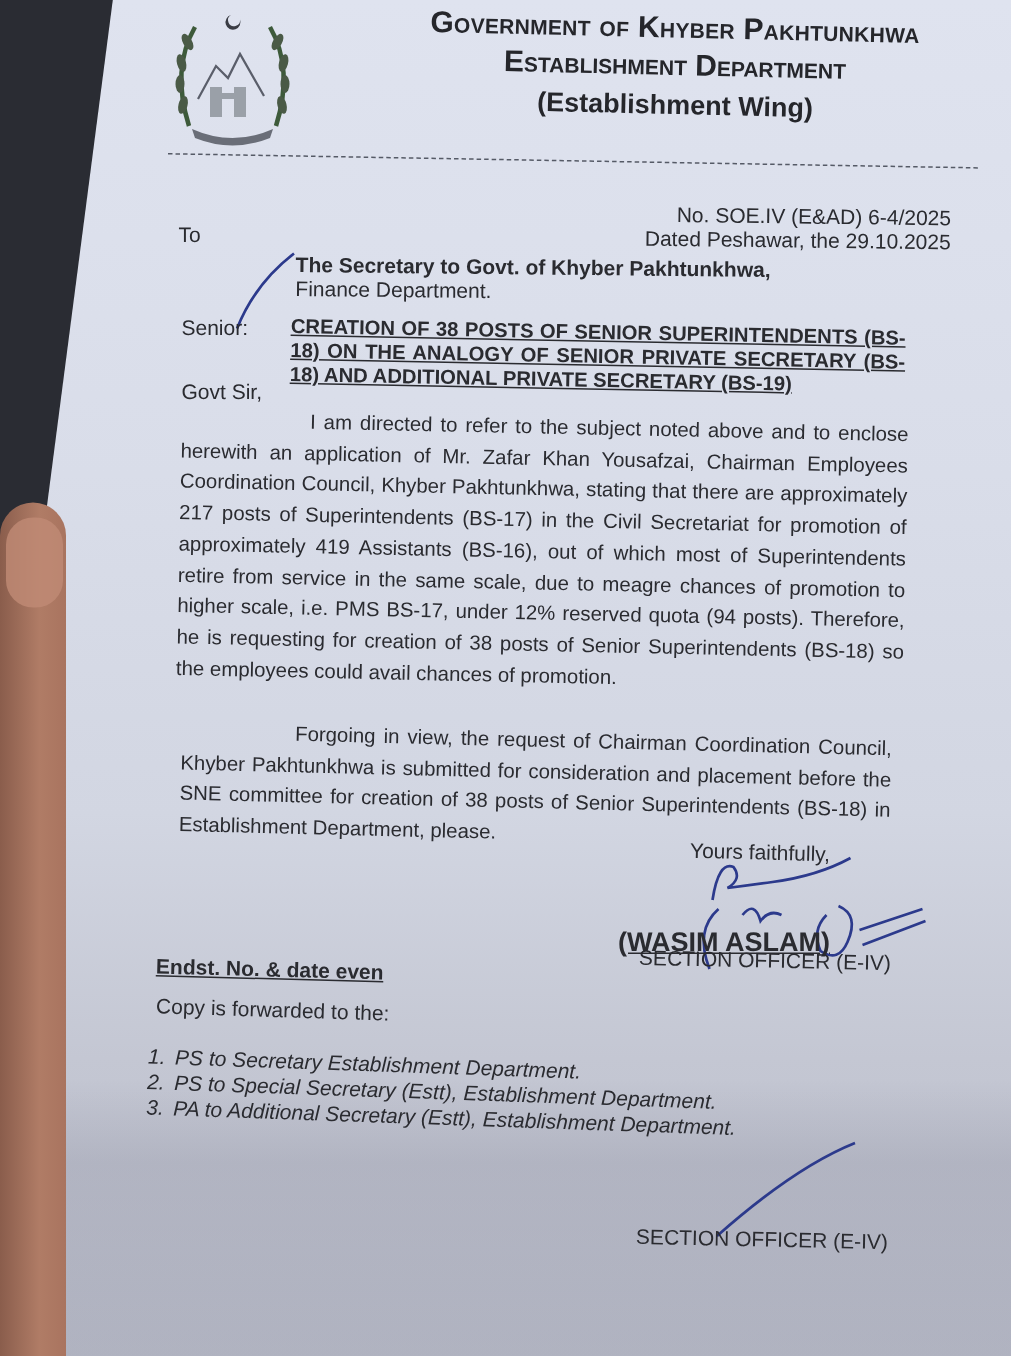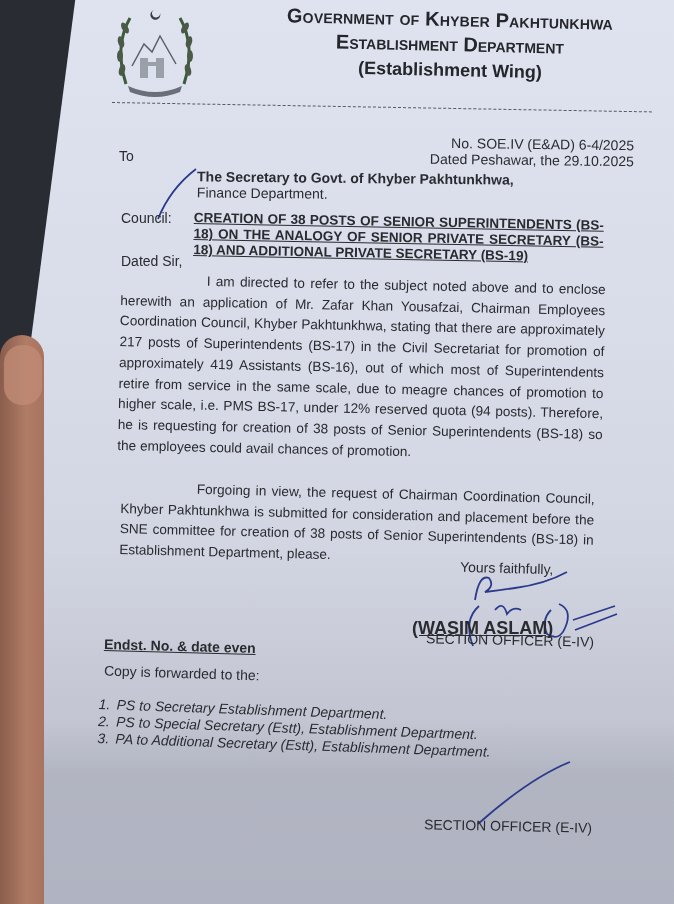--- a/index.html
+++ b/index.html
@@ -91,24 +91,24 @@
 
 <div class="abs addressee">
   <div class="b">The Secretary to Govt. of Khyber Pakhtunkhwa,</div>
   <div>Finance Department.</div>
 </div>
 
 <svg class="sig" style="left:150px;top:165px;width:50px;height:60px" viewBox="0 0 50 60">
   <path d="M46 4 Q20 24 8 54" fill="none" stroke="#2c3a8c" stroke-width="1.8"></path>
 </svg>
 
-<div class="abs subject-label">Council:</div>
+<div class="abs subject-label">Senior:</div>
 <div class="abs subject">CREATION OF 38 POSTS OF SENIOR SUPERINTENDENTS (BS-18) ON THE ANALOGY OF SENIOR PRIVATE SECRETARY (BS-18) AND ADDITIONAL PRIVATE SECRETARY (BS-19)</div>
 
-<div class="abs dear">Dated Sir,</div>
+<div class="abs dear">Govt Sir,</div>
 
 <div class="para p1">I am directed to refer to the subject noted above and to enclose herewith an application of Mr. Zafar Khan Yousafzai, Chairman Employees Coordination Council, Khyber Pakhtunkhwa, stating that there are approximately 217 posts of Superintendents (BS-17) in the Civil Secretariat for promotion of approximately 419 Assistants (BS-16), out of which most of Superintendents retire from service in the same scale, due to meagre chances of promotion to higher scale, i.e. PMS BS-17, under 12% reserved quota (94 posts). Therefore, he is requesting for creation of 38 posts of Senior Superintendents (BS-18) so the employees could avail chances of promotion.</div>
 <div class="para p2">Forgoing in view, the request of Chairman Coordination Council, Khyber Pakhtunkhwa is submitted for consideration and placement before the SNE committee for creation of 38 posts of Senior Superintendents (BS-18) in Establishment Department, please.</div>
 
 <div class="abs yours">Yours faithfully,</div>
 
 <svg class="sig" style="left:455px;top:570px;width:170px;height:85px" viewBox="0 0 170 85">
   <g fill="none" stroke="#2c3a8c" stroke-width="1.8">
     <path d="M20 30 Q24 4 34 8 Q40 16 30 22 Q46 20 60 18 Q90 14 112 2"></path>
     <path d="M24 36 Q8 50 18 76"></path>

